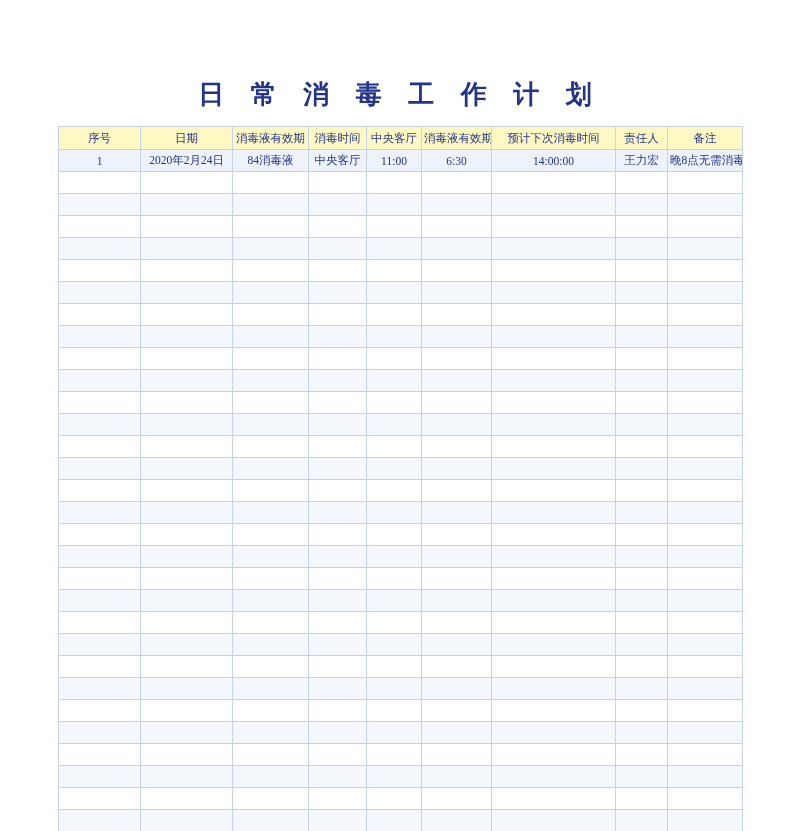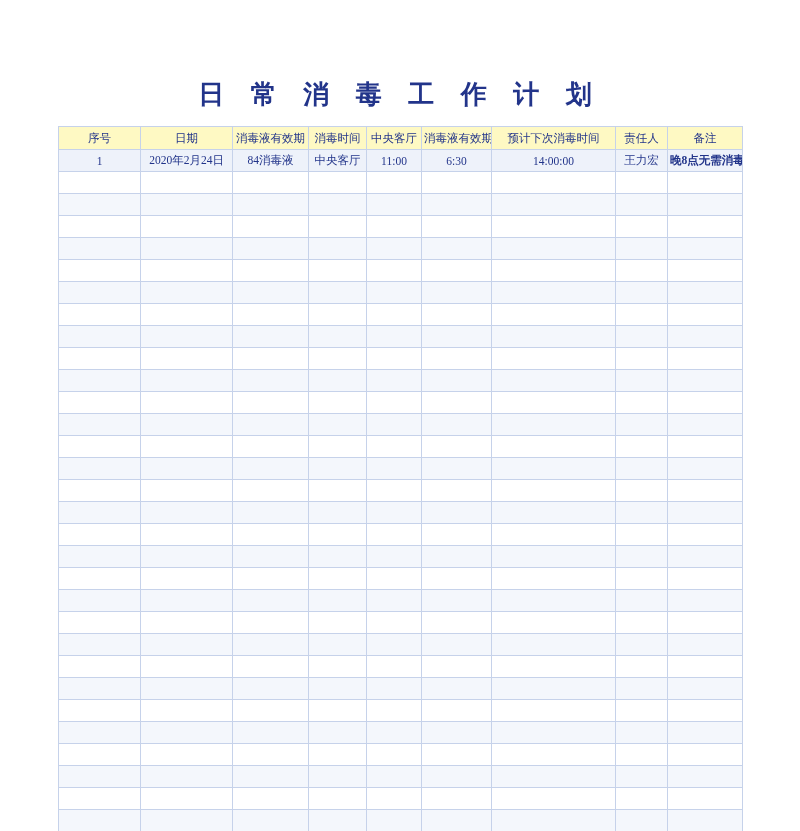--- a/index.html
+++ b/index.html
@@ -67,21 +67,21 @@
   }
   table.plan tbody tr.data td {
     background: #eef2fa;
   }
   table.plan tbody tr.blank td {
     background: #ffffff;
   }
   table.plan tbody tr.blank.alt td {
     background: #f4f7fc;
   }
-  .nowrap-tiny { font-size: 11px; font-weight: bold; }
+  .nowrap-tiny { font-size: 11px; }
 </style>
 </head>
 <body>
 
 <div class="page">
 
   <div class="doc-title">日 常 消 毒 工 作 计 划</div>
 
   <div class="table-wrap">
     <table class="plan">

